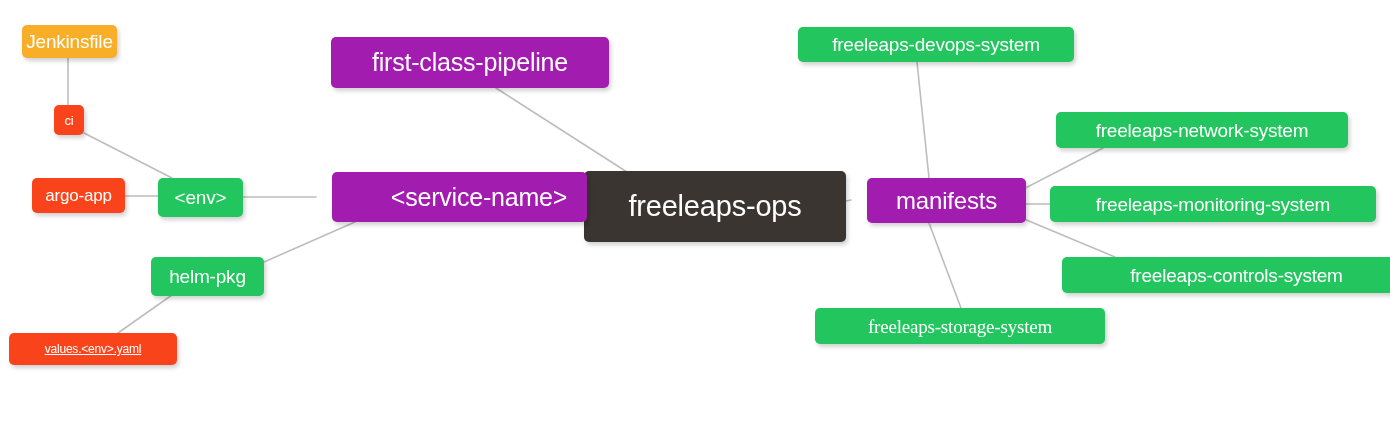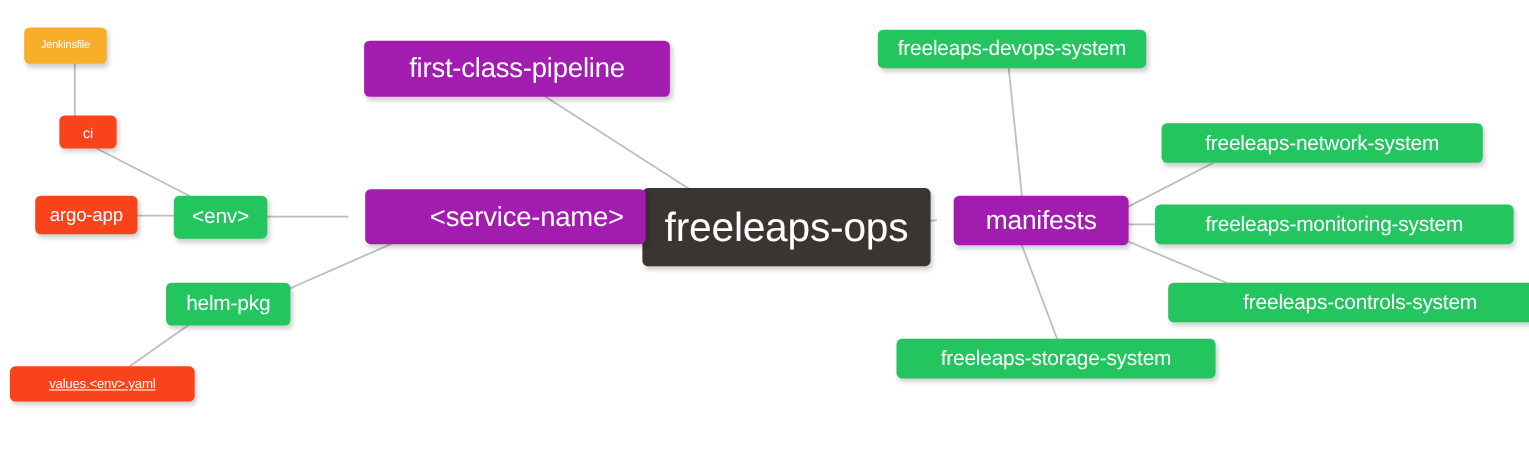--- a/index.html
+++ b/index.html
@@ -46,59 +46,59 @@
       <line x1="158" y1="196" x2="125" y2="196" stroke="#bdbdbd" stroke-width="1.6" stroke-linecap="round"></line>
       <line x1="68" y1="105" x2="68" y2="58" stroke="#bdbdbd" stroke-width="1.6" stroke-linecap="round"></line>
       <line x1="172" y1="295" x2="118" y2="333" stroke="#bdbdbd" stroke-width="1.6" stroke-linecap="round"></line>
       <line x1="929" y1="178" x2="917" y2="62" stroke="#bdbdbd" stroke-width="1.6" stroke-linecap="round"></line>
       <line x1="1010" y1="196" x2="1103" y2="148" stroke="#bdbdbd" stroke-width="1.6" stroke-linecap="round"></line>
       <line x1="1010" y1="204" x2="1050" y2="204" stroke="#bdbdbd" stroke-width="1.6" stroke-linecap="round"></line>
       <line x1="1010" y1="213" x2="1115" y2="257" stroke="#bdbdbd" stroke-width="1.6" stroke-linecap="round"></line>
       <line x1="929" y1="223" x2="961" y2="308" stroke="#bdbdbd" stroke-width="1.6" stroke-linecap="round"></line>
     </svg>
   <div id="nodes">
-      <div class="node n-root" style="left: 584px; top: 171px; width: 262px; height: 71px; font-size: 37px;">
+      <div class="node n-root" style="left: 584px; top: 171px; width: 262px; height: 71px; font-size: 29px;">
         <span>freeleaps-ops</span>
       </div>
       <div class="node n-blue" style="left: 316px; top: 172px; width: 255px; height: 50px; font-size: 25px; padding-left: 39px;">
         <span>&lt;service-name&gt;</span>
       </div>
       <div class="node n-blue" style="left: 315px; top: 37px; width: 278px; height: 51px; font-size: 25px;">
         <span>first-class-pipeline</span>
       </div>
       <div class="node n-blue" style="left: 851px; top: 178px; width: 159px; height: 45px; font-size: 24px;">
         <span>manifests</span>
       </div>
       <div class="node n-green" style="left: 158px; top: 178px; width: 85px; height: 39px; font-size: 19px;">
         <span>&lt;env&gt;</span>
       </div>
       <div class="node n-green" style="left: 151px; top: 257px; width: 113px; height: 39px; font-size: 19px;">
         <span>helm-pkg</span>
       </div>
-      <div class="node n-red" style="left: 54px; top: 105px; width: 52px; height: 30px; font-size: 13px;">
+      <div class="node n-red" style="left: 54px; top: 105px; width: 30px; height: 30px; font-size: 13px;">
         <span>ci</span>
       </div>
-      <div class="node n-orange" style="left: 22px; top: 25px; width: 75px; height: 33px; font-size: 10px;">
+      <div class="node n-orange" style="left: 22px; top: 25px; width: 95px; height: 33px; font-size: 19px;">
         <span>Jenkinsfile</span>
       </div>
       <div class="node n-red" style="left: 32px; top: 178px; width: 93px; height: 35px; font-size: 17px;">
         <span>argo-app</span>
       </div>
       <div class="node n-red" style="left: 9px; top: 333px; width: 168px; height: 32px; font-size: 12px; text-decoration: underline;">
         <span>values.&lt;env&gt;.yaml</span>
       </div>
-      <div class="node n-green" style="left: 798px; top: 27px; width: 244px; height: 35px; font-size: 19px;">
+      <div class="node n-green" style="left: 798px; top: 27px; width: 276px; height: 35px; font-size: 19px;">
         <span>freeleaps-devops-system</span>
       </div>
       <div class="node n-green" style="left: 1056px; top: 112px; width: 292px; height: 36px; font-size: 19px;">
         <span>freeleaps-network-system</span>
       </div>
       <div class="node n-green" style="left: 1050px; top: 186px; width: 326px; height: 36px; font-size: 19px;">
         <span>freeleaps-monitoring-system</span>
       </div>
       <div class="node n-green" style="left: 1062px; top: 257px; width: 349px; height: 36px; font-size: 19px;">
         <span>freeleaps-controls-system</span>
       </div>
-      <div class="node n-green" style="left: 815px; top: 308px; width: 290px; height: 36px; font-size: 19px;">
+      <div class="node n-green" style="left: 815px; top: 308px; width: 290px; height: 36px; font-size: 19px; font-family: Liberation Serif, serif;">
         <span>freeleaps-storage-system</span>
       </div>
     </div>
 </div>
 
 </body></html>

